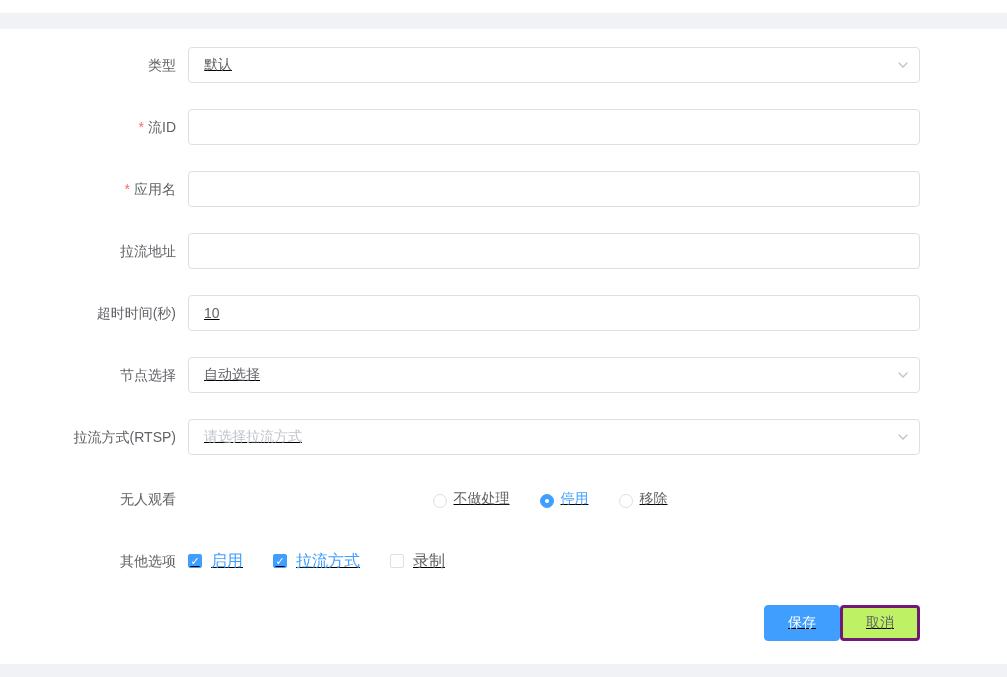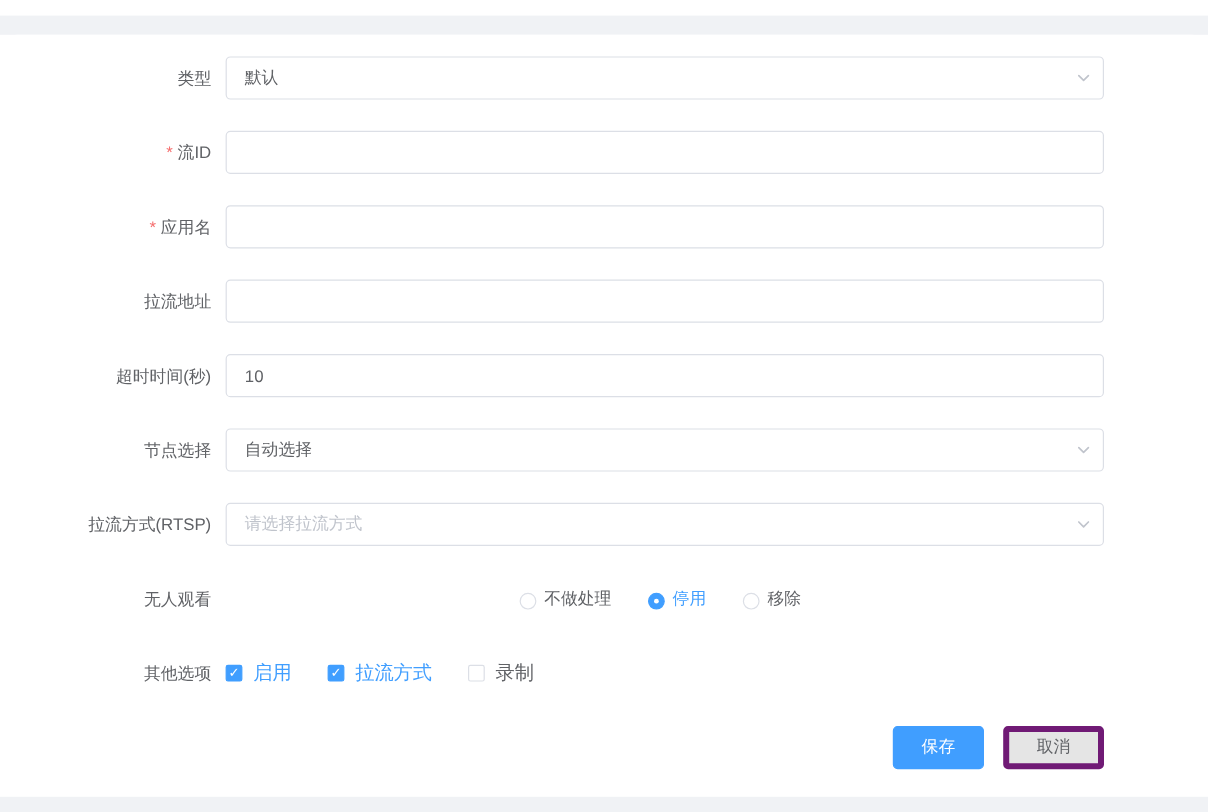--- a/index.html
+++ b/index.html
@@ -32,20 +32,21 @@
     color: #606266;
     line-height: 36px;
     white-space: nowrap;
   }
   .required-mark { color: #f56c6c; margin-right: 4px; font-size: 14px; }
   .form-control {
     margin-left: 12px;
     width: 732px;
     flex: 0 0 732px;
     position: relative;
+    text-decoration: underline;
   }
   .text-input, .select-box {
     width: 732px;
     height: 36px;
     border: 1px solid #dcdfe6;
     border-radius: 4px;
     background: #fff;
     font-size: 14px;
     color: #606266;
     padding: 0 30px 0 15px;
@@ -138,38 +139,37 @@
     font-weight: bold;
   }
   .checkbox-item.checked .checkbox-check { display: block; }
   .checkbox-label { font-size: 16px; color: #606266; }
   .checkbox-item.checked .checkbox-label { color: #409eff; }
   
   .button-row {
     display: flex;
     justify-content: flex-end;
     align-items: center;
-    gap: 16px;
   }
   .btn {
     height: 36px;
     padding: 0 23px;
     border-radius: 4px;
     font-size: 14px;
     cursor: pointer;
     font-family: "Liberation Sans", "DejaVu Sans", sans-serif;
   }
   .btn-primary {
     background: #409eff;
     border: 1px solid #409eff;
     color: #ffffff;
   }
   .btn-default {
-    background: #e5e5e5;
-    border: 5px solid #701a75;
+    background: #bef264;
+    border: 3px solid #701a75;
     color: #606266;
   }
 </style>
 </head>
 <body>
 
 <div class="header-strip"></div>
 <div class="page-gap"></div>
 
 <div class="form-card">

